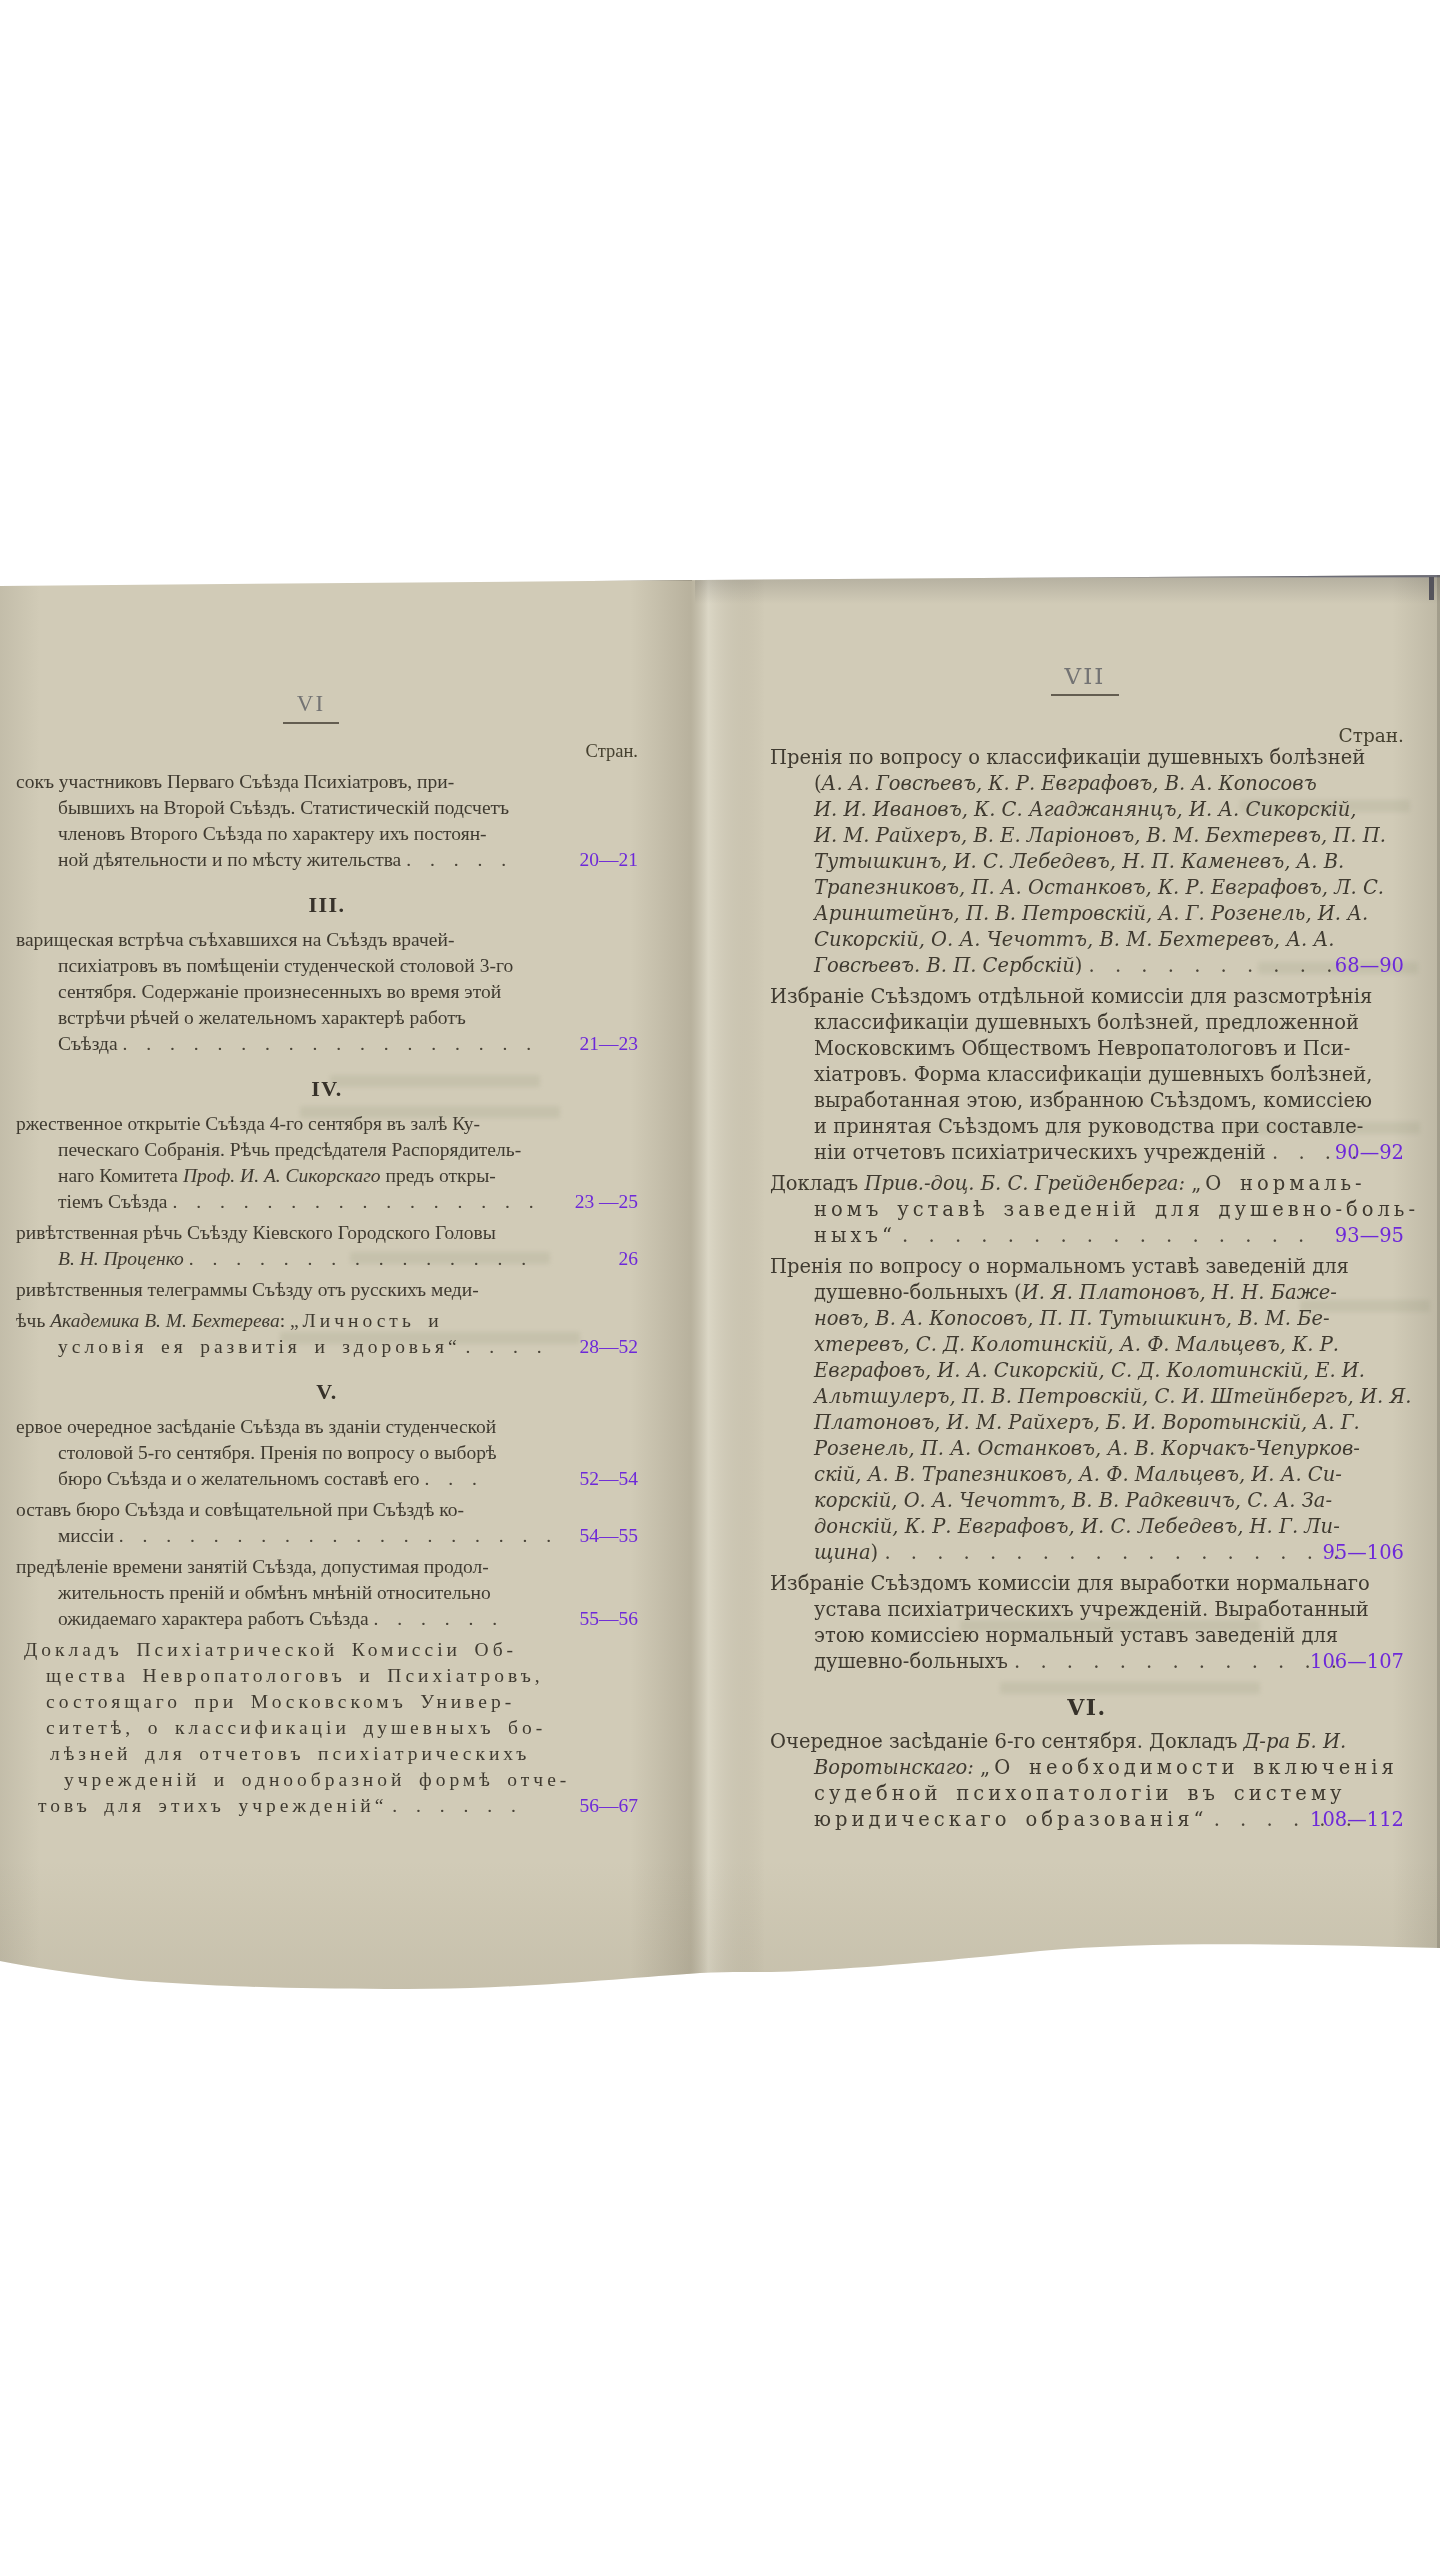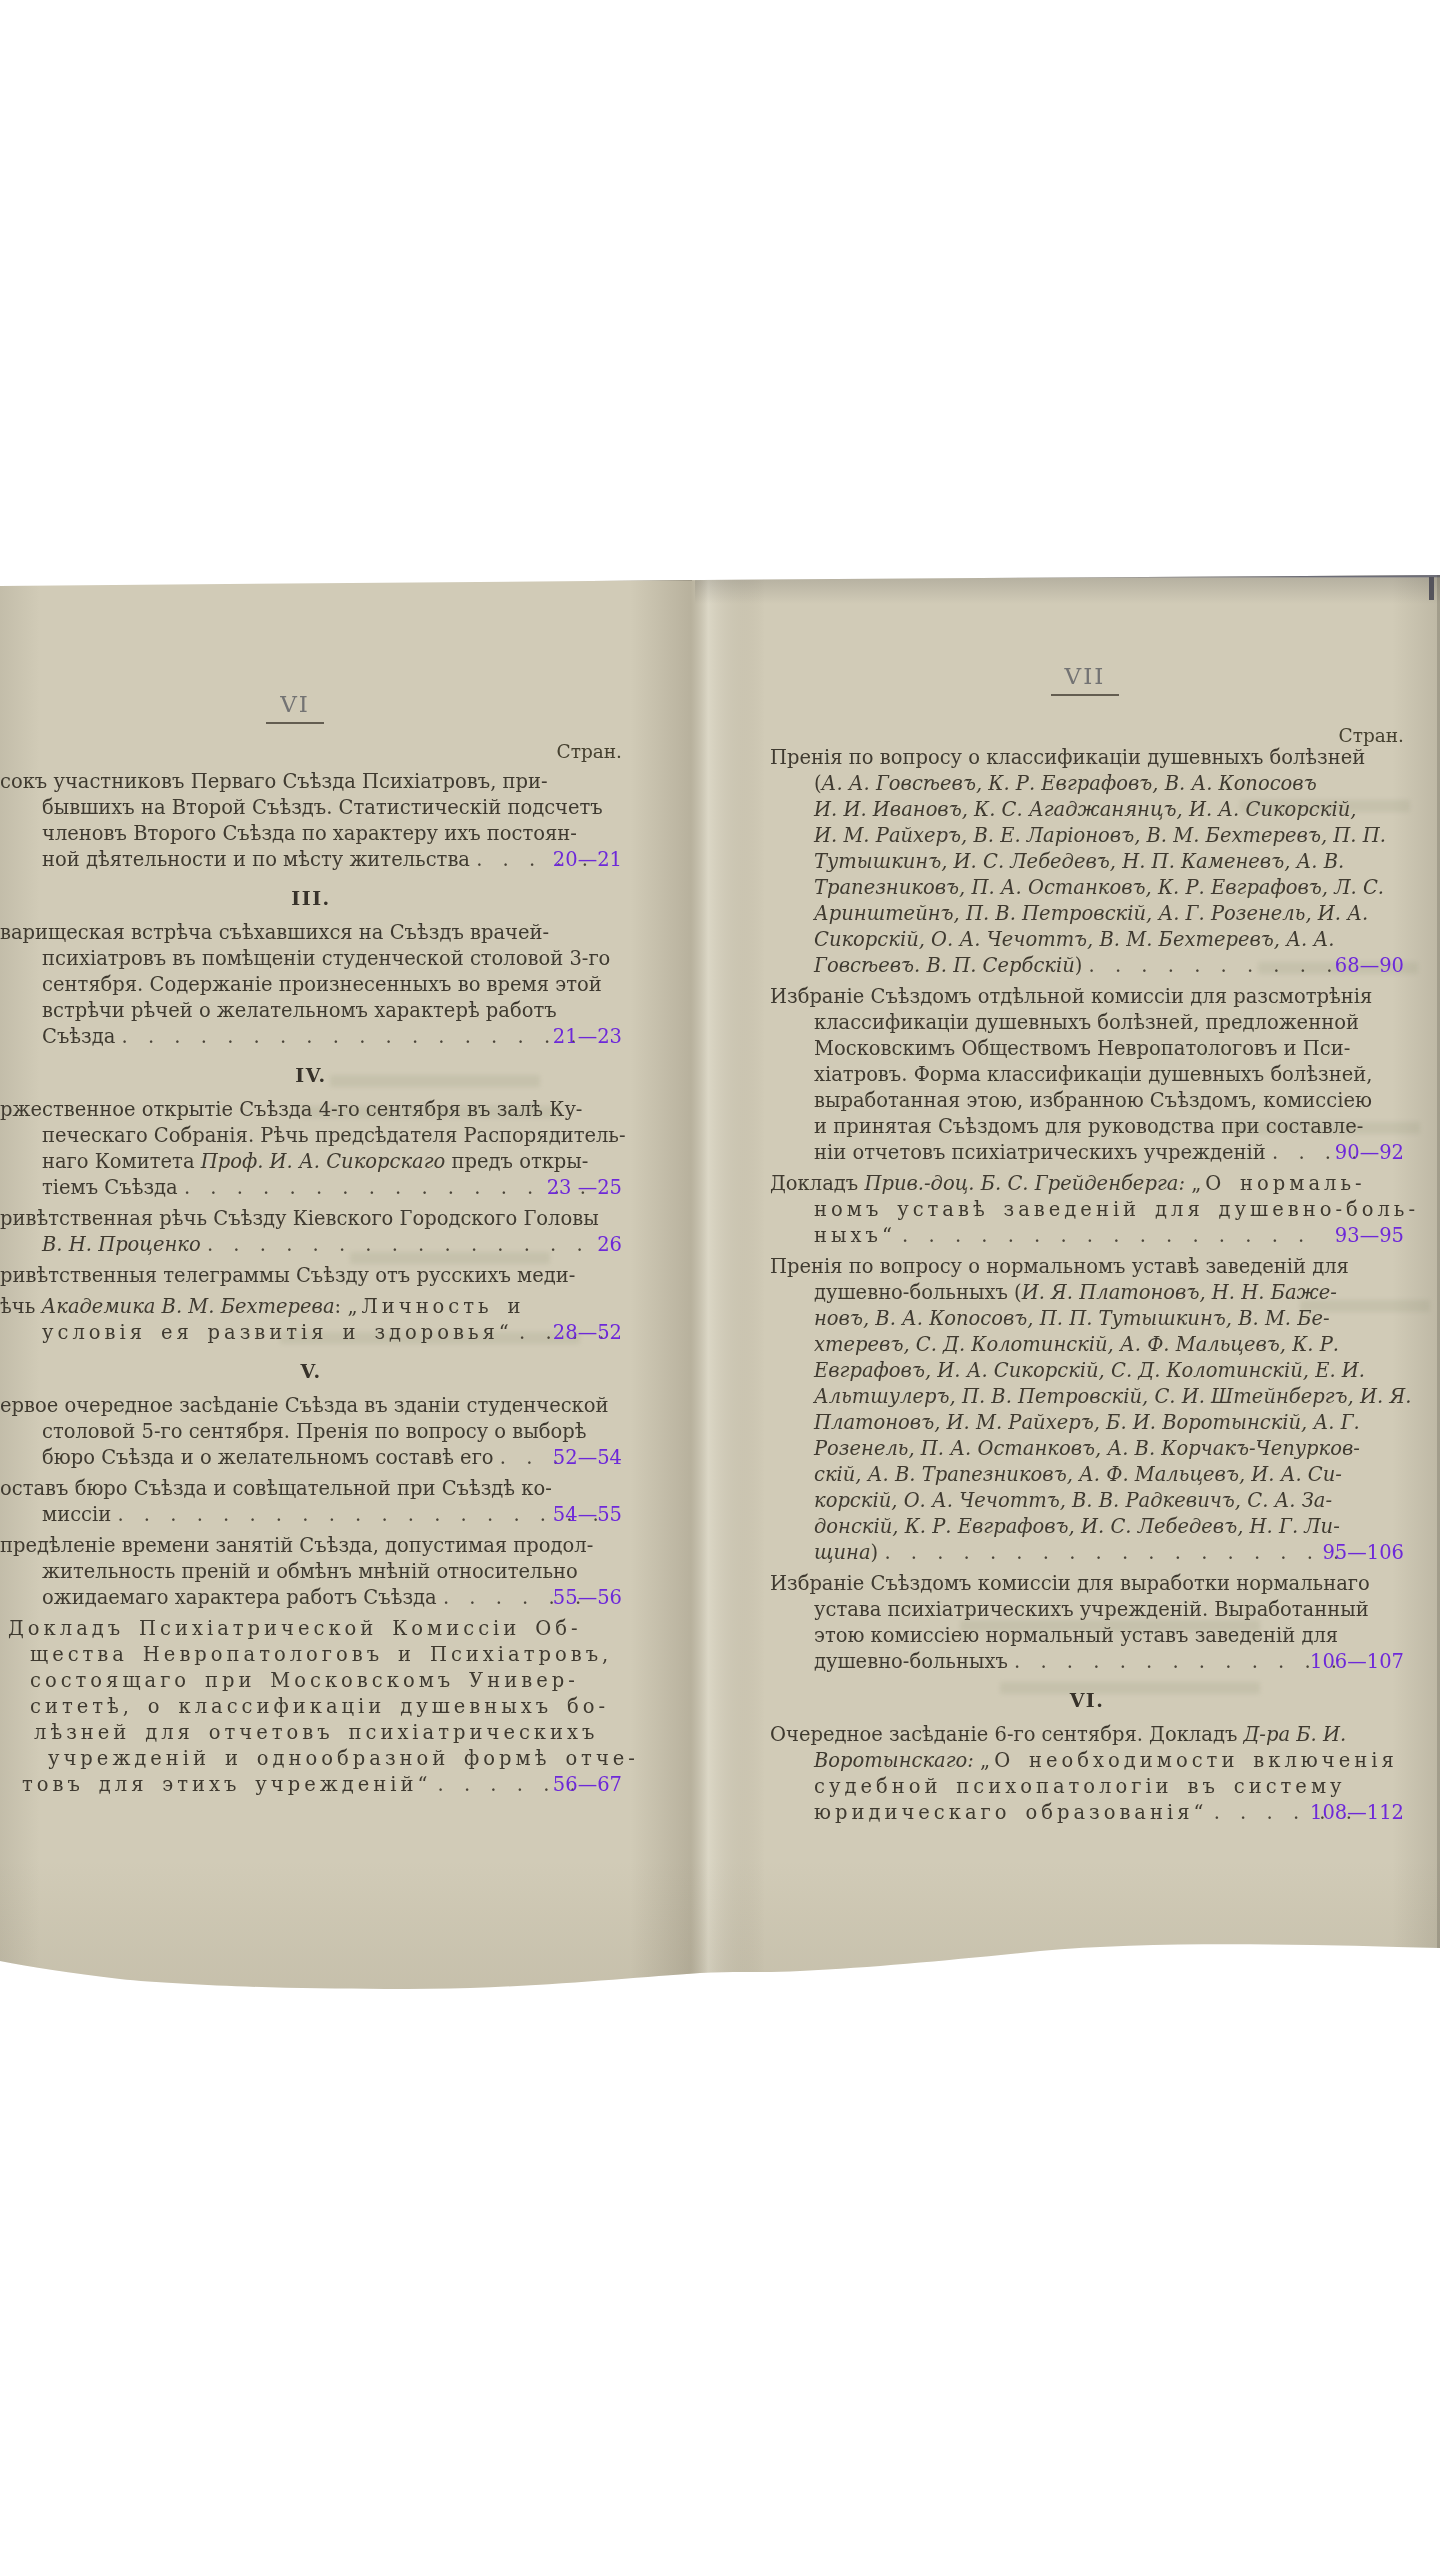--- a/index.html
+++ b/index.html
@@ -5,38 +5,38 @@
   html,body{margin:0;padding:0;}
   body{
     width:1440px;height:2560px;position:relative;overflow:hidden;
     background:#ffffff;
     font-family:"DejaVu Serif", serif;
     color:#3f3a30;
   }
   .stage{position:absolute;inset:0;}
   svg.paper{position:absolute;left:0;top:0;width:1440px;height:2560px;}
   .page{position:absolute;}
-  .page-left{left:0;top:575px;width:700px;height:1420px;}
+  .page-left{left:16px;top:575px;width:700px;height:1420px;font-family:Liberation Serif, serif;}
   .page-right{left:720px;top:575px;width:720px;height:1420px;}
   .pnum{position:absolute;font-size:23px;letter-spacing:2px;color:#737373;text-align:center;}
   .pnum span{display:inline-block;padding:0 14px 5px;border-bottom:2px solid rgba(62,56,45,.75);}
   .page-left .pnum{left:215px;top:116px;width:160px;}
   .page-right .pnum{left:285px;top:88px;width:160px;}
   .strana{position:absolute;font-size:18.5px;color:#45402f;}
   .page-left .strana{left:0;top:166px;width:622px;text-align:right;}
   .page-right .strana{left:50px;top:150px;width:634px;text-align:right;}
   .pbody{position:absolute;font-size:19.5px;}
   .page-left .pbody{left:0;top:194px;width:622px;}
   .page-right .pbody{left:50px;top:170px;width:634px;}
   .entry{margin:0 0 5px 0;}
   .line{position:relative;line-height:26px;min-height:26px;white-space:nowrap;}
   .c{padding-left:44px;}
   .page-left .c{padding-left:42px;}
   .pg{position:absolute;right:0;top:0;font-size:19.5px;color:#6d28d9;}
-  .sec-header{text-align:center;font-weight:bold;font-size:19px;letter-spacing:1.5px;margin:12px 0 9px 0;line-height:26px;color:#37322a;}
+  .sec-header{text-align:center;font-weight:bold;font-size:22px;letter-spacing:1.5px;margin:19px 0 9px 0;line-height:26px;color:#37322a;}
   .it{font-style:italic;}
   .spread{letter-spacing:0.205em;word-spacing:0.24em;margin-top:32px;}
   .dots{letter-spacing:7px;color:#4a4438;}
   .ghost{position:absolute;background:rgba(125,132,104,0.13);filter:blur(2px);border-radius:3px;}
 </style>
 </head>
 <body>
 
 <div class="stage">
 

